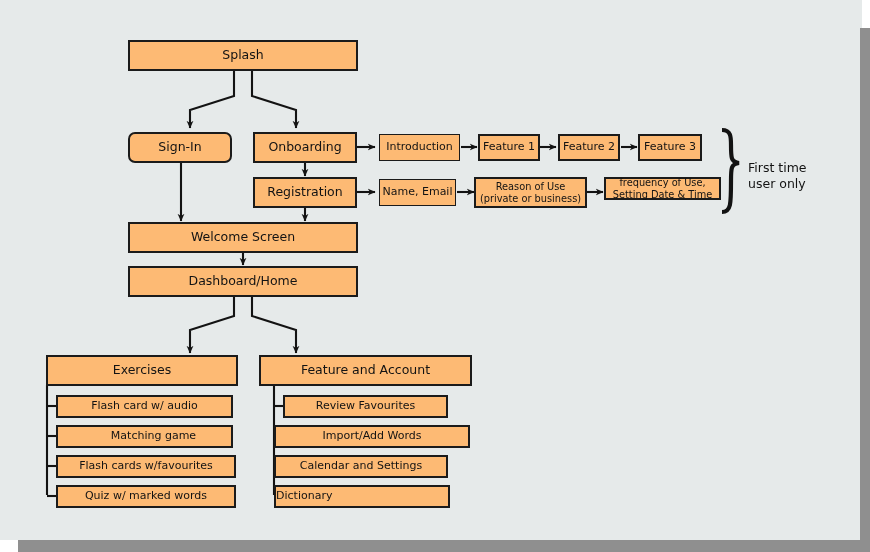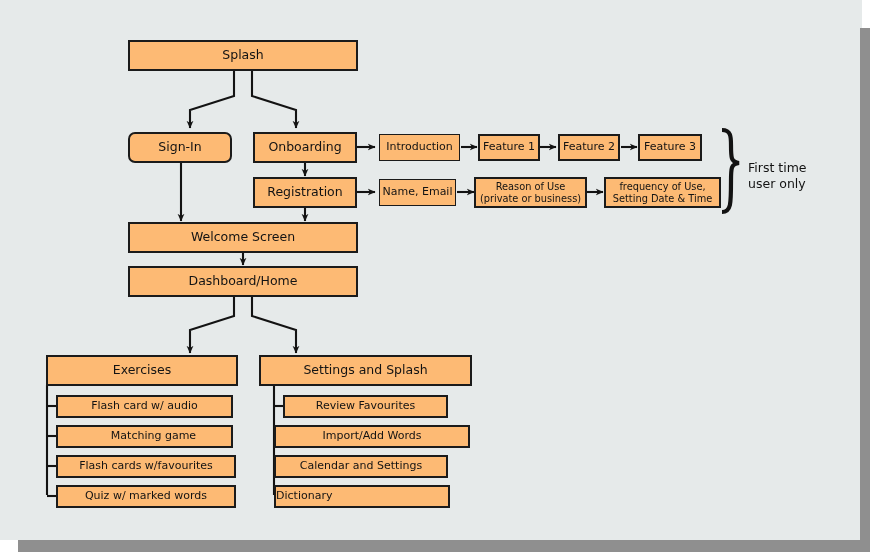--- a/index.html
+++ b/index.html
@@ -190,34 +190,34 @@
     <span>Feature 3</span>
   </div>
 
   <div class="node fs11 thin" style="left:379px; top:179px; width:77px; height:27px;">
     <span>Name, Email</span>
   </div>
   <div class="node fs10" style="left:474px; top:177px; width:113px; height:31px;">
     <span>Reason of Use
 (private or business)</span>
   </div>
-  <div class="node fs10" style="left:604px; top:177px; width:117px; height:31px;">
+  <div class="node fs10" style="left:604px; top:177px; width:117px; height:23px;">
     <span>frequency of Use,
 Setting Date &amp; Time</span>
   </div>
 
   <div class="brace-label" style="left:748px; top:160px; width:90px;">First time
 user only</div>
 
   <div class="node fs13" style="left:46px; top:355px; width:192px; height:31px;">
     <span>Exercises</span>
   </div>
 
   <div class="node fs13" style="left:259px; top:355px; width:213px; height:31px;">
-    <span>Settings and Splash</span>
+    <span>Feature and Account</span>
   </div>
 
   <div class="node fs11" style="left:56px; top:395px; width:177px; height:23px;">
     <span>Flash card w/ audio</span>
   </div>
   <div class="node fs11" style="left:56px; top:425px; width:177px; height:23px;padding-left:18px;">
     <span>Matching game</span>
   </div>
   <div class="node fs11" style="left:56px; top:455px; width:180px; height:23px;">
     <span>Flash cards w/favourites</span>

